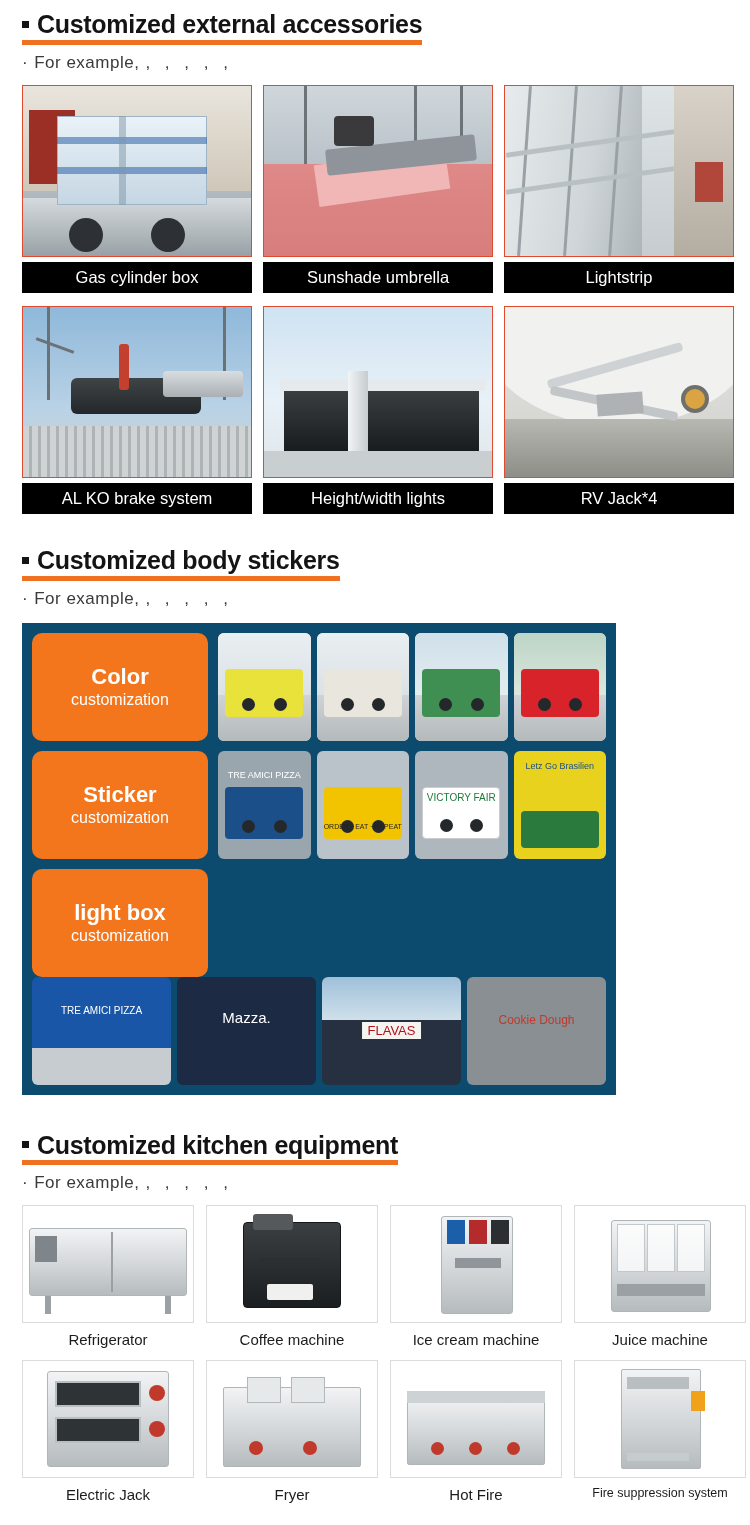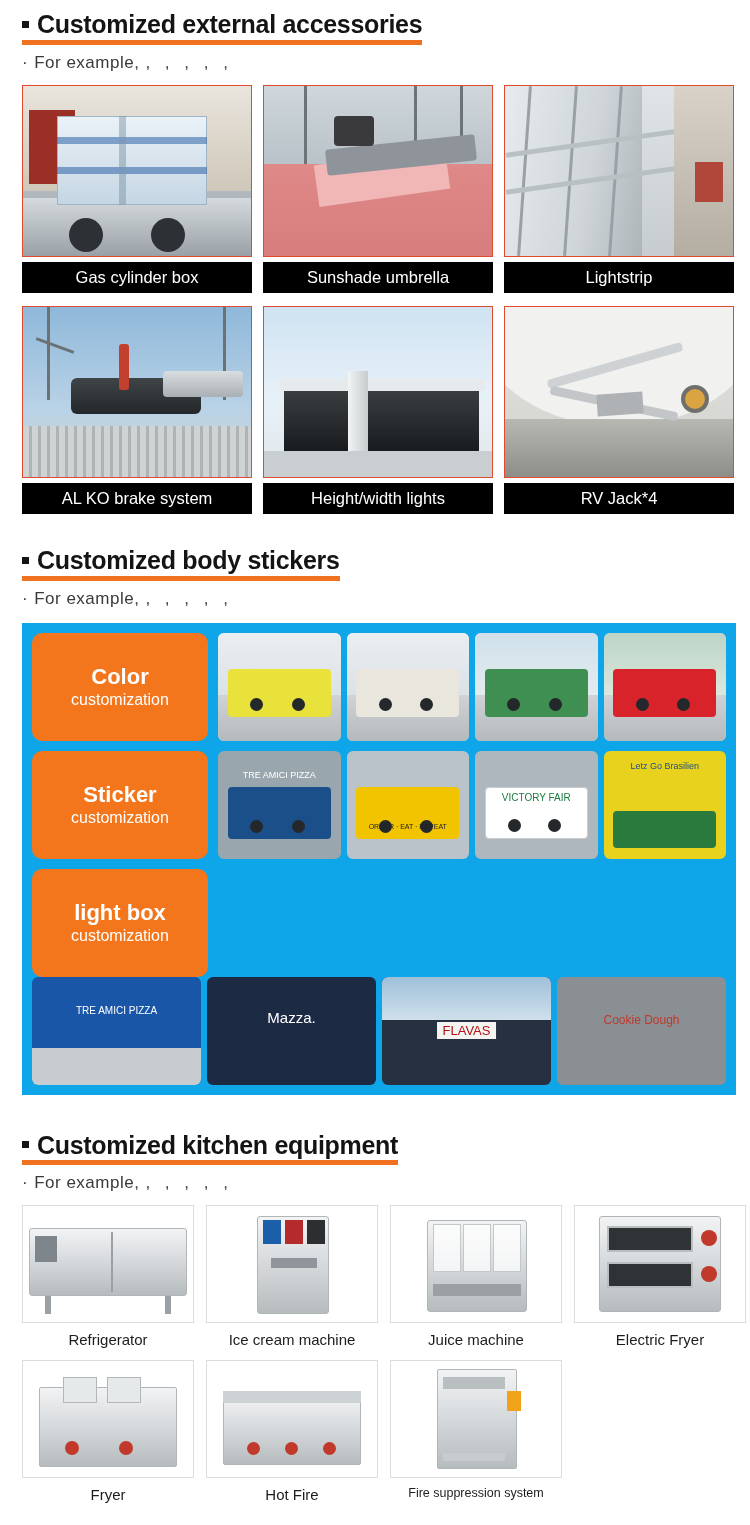--- a/index.html
+++ b/index.html
@@ -63,22 +63,22 @@
     text-align: center;
     padding: 6px 4px;
     margin-top: 5px;
     white-space: nowrap;
     overflow: hidden;
   }
 
   
   .sticker-block {
     margin: 10px 0 0 22px;
-    width: 714px;
-    background: #0ea5e9;
+    width: 594px;
+    background: #0c4a6e;
     padding: 10px;
   }
   .sticker-row {
     display: flex;
     align-items: stretch;
     margin-bottom: 10px;
   }
   .sticker-row:last-child { margin-bottom: 0; flex-direction: column; }
   .sticker-label {
     width: 176px;
@@ -427,20 +427,29 @@
         <div class="kit-photo">
           <div class="eq metal" style="top:22px;bottom:26px;border-radius:3px;"></div>
           <div class="ph" style="left:52%;top:26px;width:2px;bottom:30px;background:#9aa0a3;"></div>
           <div class="ph" style="left:12px;top:30px;width:22px;height:26px;background:#7e868b;"></div>
           <div class="ph" style="left:22px;bottom:8px;width:6px;height:18px;background:#9aa0a3;"></div>
           <div class="ph" style="right:22px;bottom:8px;width:6px;height:18px;background:#9aa0a3;"></div>
         </div>
         <div class="kit-caption">Refrigerator</div>
       </div>
 
+      <div class="kit-cell">
+        <div class="kit-photo">
+          <div class="eq dark" style="left:36px;right:36px;top:16px;bottom:14px;border-radius:4px;"></div>
+          <div class="ph" style="left:46px;top:8px;width:40px;height:16px;background:#55595c;border-radius:3px;"></div>
+          <div class="ph" style="left:52px;top:52px;width:60px;height:8px;background:#2b2f31;"></div>
+          <div class="ph" style="left:60px;bottom:22px;width:46px;height:16px;background:#f0f0ee;border-radius:2px;"></div>
+        </div>
+        <div class="kit-caption">Coffee machine</div>
+      </div>
 
       <div class="kit-cell">
         <div class="kit-photo">
           <div class="eq metal" style="left:50px;right:48px;top:10px;bottom:8px;border-radius:3px;"></div>
           <div class="ph" style="left:56px;top:14px;width:18px;height:24px;background:#1b5fa8;"></div>
           <div class="ph" style="left:78px;top:14px;width:18px;height:24px;background:#b52a2a;"></div>
           <div class="ph" style="left:100px;top:14px;width:18px;height:24px;background:#2b2f31;"></div>
           <div class="ph" style="left:64px;top:52px;width:46px;height:10px;background:#8f959a;"></div>
         </div>
         <div class="kit-caption">Ice cream machine</div>
@@ -458,21 +467,21 @@
       </div>
 
       <div class="kit-cell">
         <div class="kit-photo">
           <div class="eq metal" style="left:24px;right:24px;top:10px;bottom:10px;border-radius:3px;"></div>
           <div class="ph" style="left:32px;top:20px;width:86px;height:26px;background:#2e3335;border:2px solid #b9bec1;"></div>
           <div class="ph" style="left:32px;top:56px;width:86px;height:26px;background:#2e3335;border:2px solid #b9bec1;"></div>
           <div class="ph" style="right:28px;top:24px;width:16px;height:16px;background:#c0392b;border-radius:50%;"></div>
           <div class="ph" style="right:28px;top:60px;width:16px;height:16px;background:#c0392b;border-radius:50%;"></div>
         </div>
-        <div class="kit-caption">Electric Fryer</div>
+        <div class="kit-caption">Electric Jack</div>
       </div>
 
       <div class="kit-cell">
         <div class="kit-photo">
           <div class="eq metal" style="left:16px;right:16px;top:26px;bottom:10px;border-radius:2px;"></div>
           <div class="ph" style="left:40px;top:16px;width:34px;height:26px;background:#e6e9ea;border:1px solid #b2b7ba;"></div>
           <div class="ph" style="left:84px;top:16px;width:34px;height:26px;background:#e6e9ea;border:1px solid #b2b7ba;"></div>
           <div class="ph" style="left:42px;bottom:22px;width:14px;height:14px;background:#c0392b;border-radius:50%;"></div>
           <div class="ph" style="left:96px;bottom:22px;width:14px;height:14px;background:#c0392b;border-radius:50%;"></div>
         </div>

